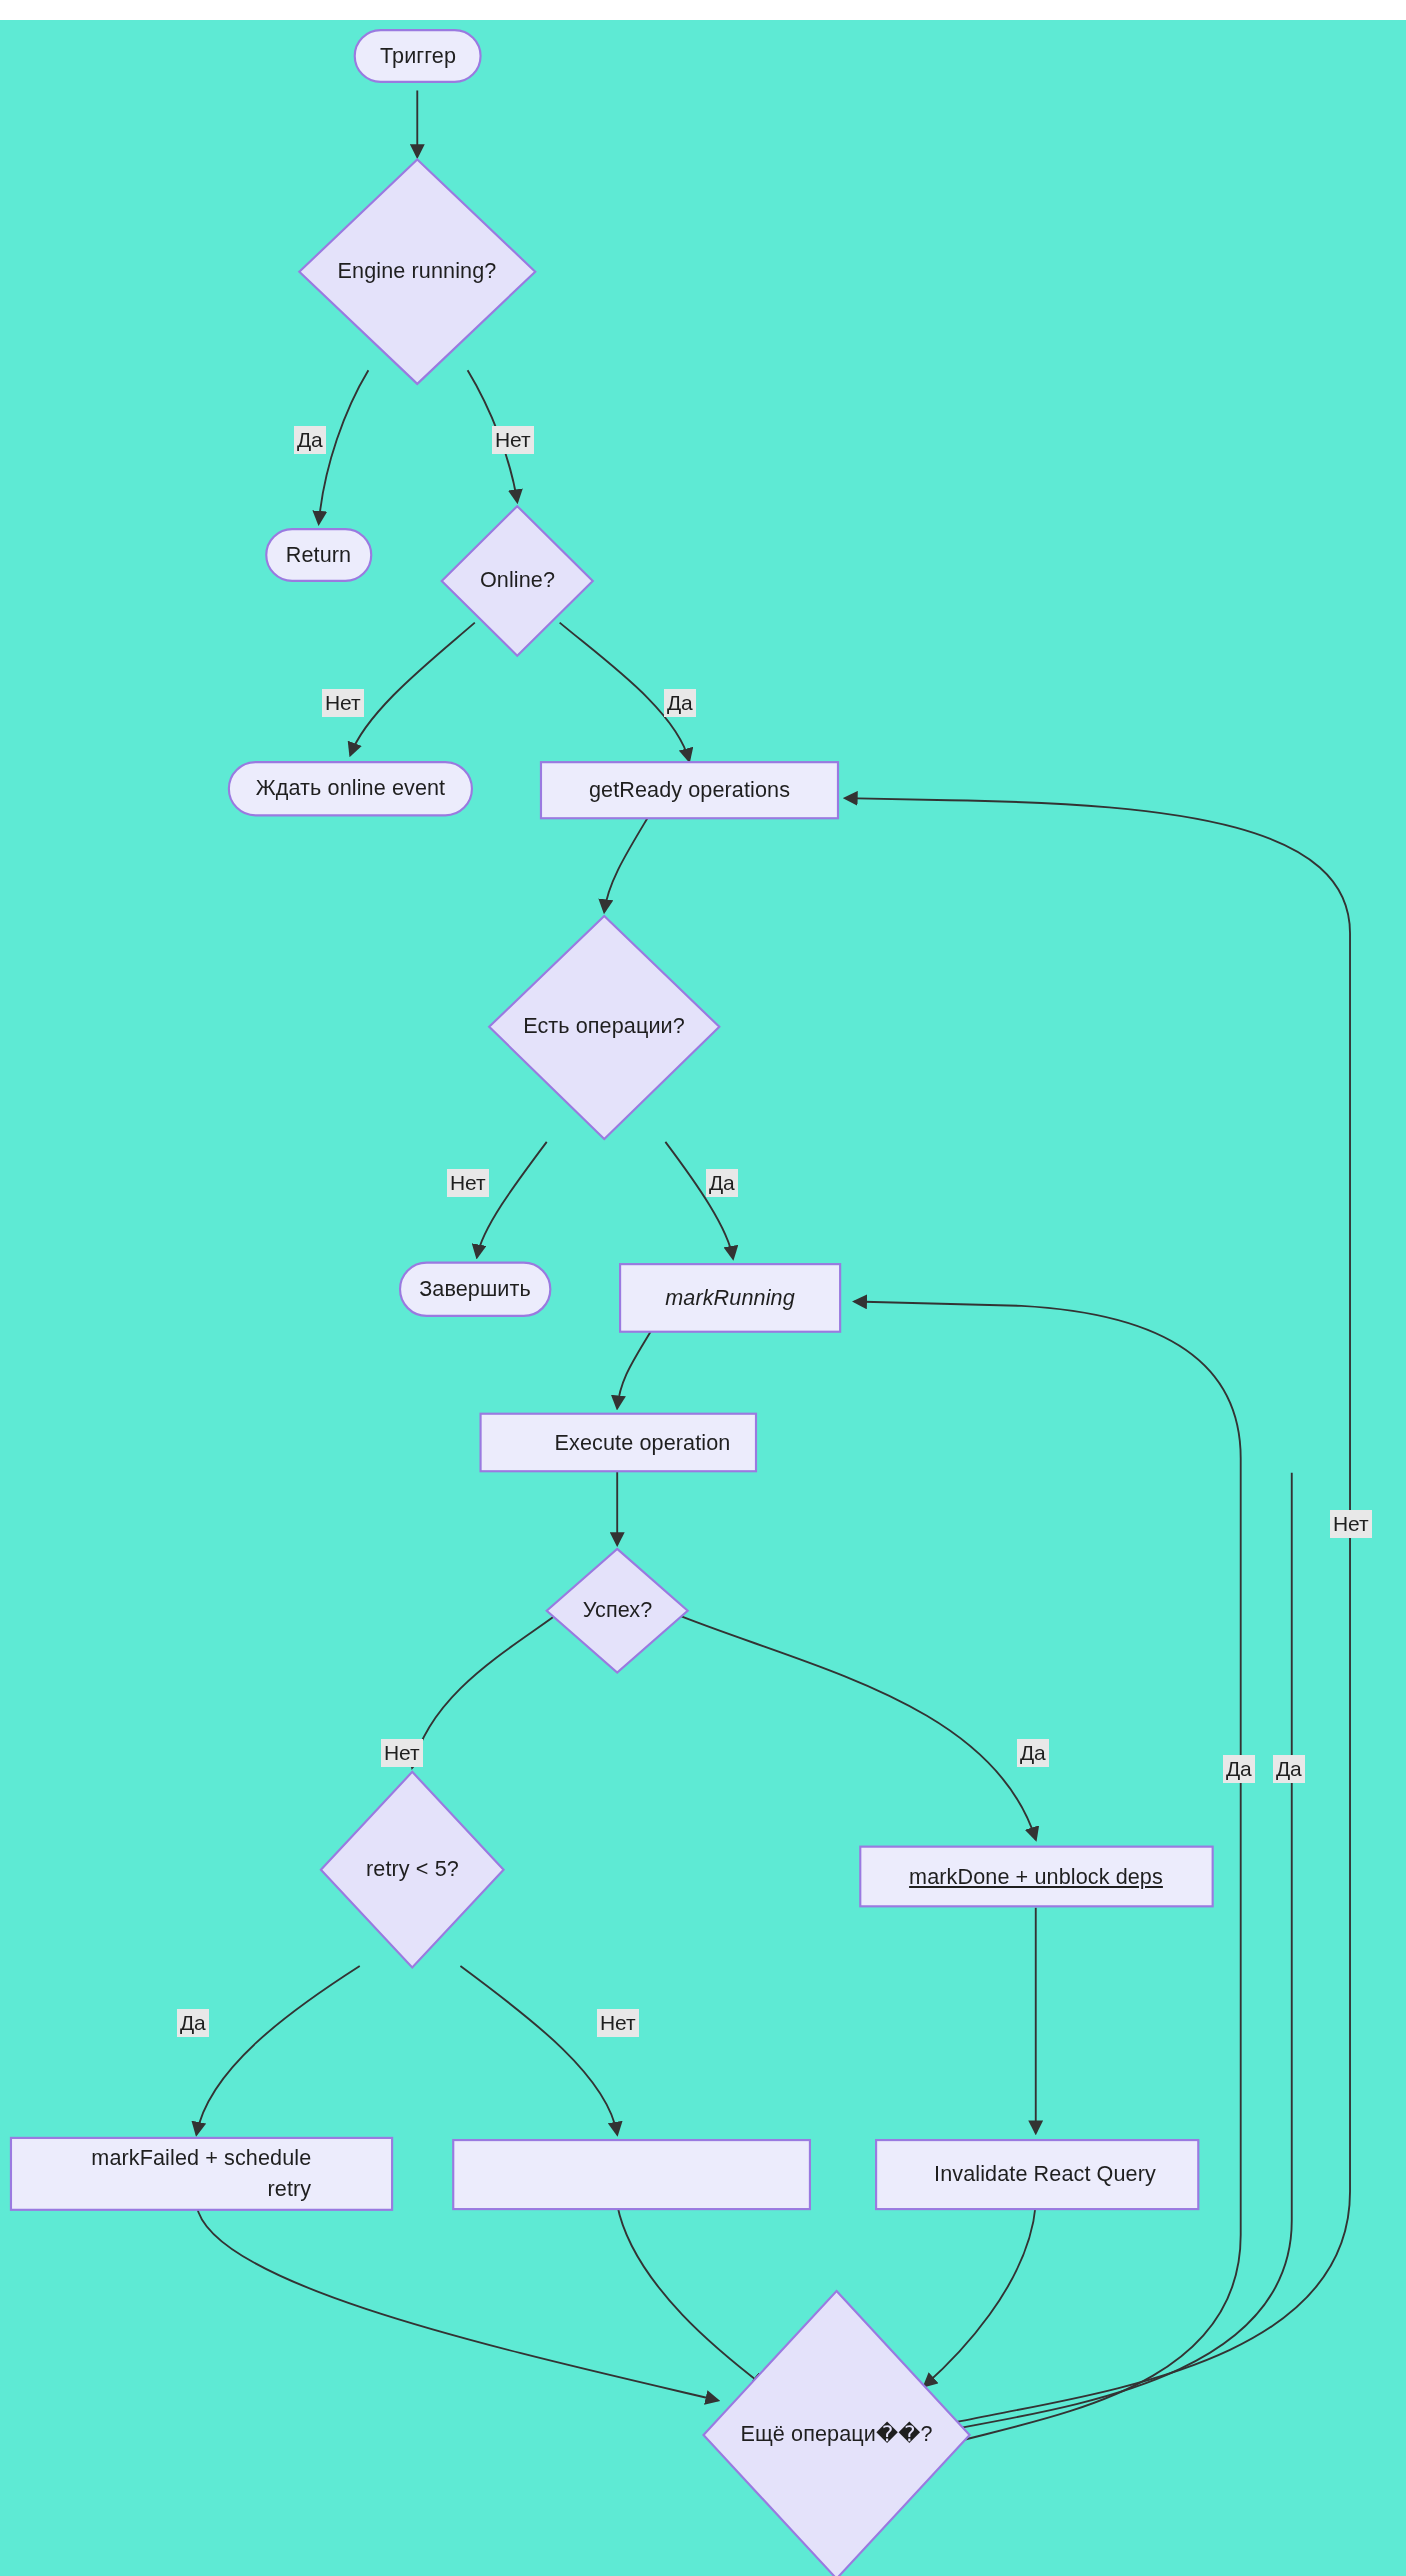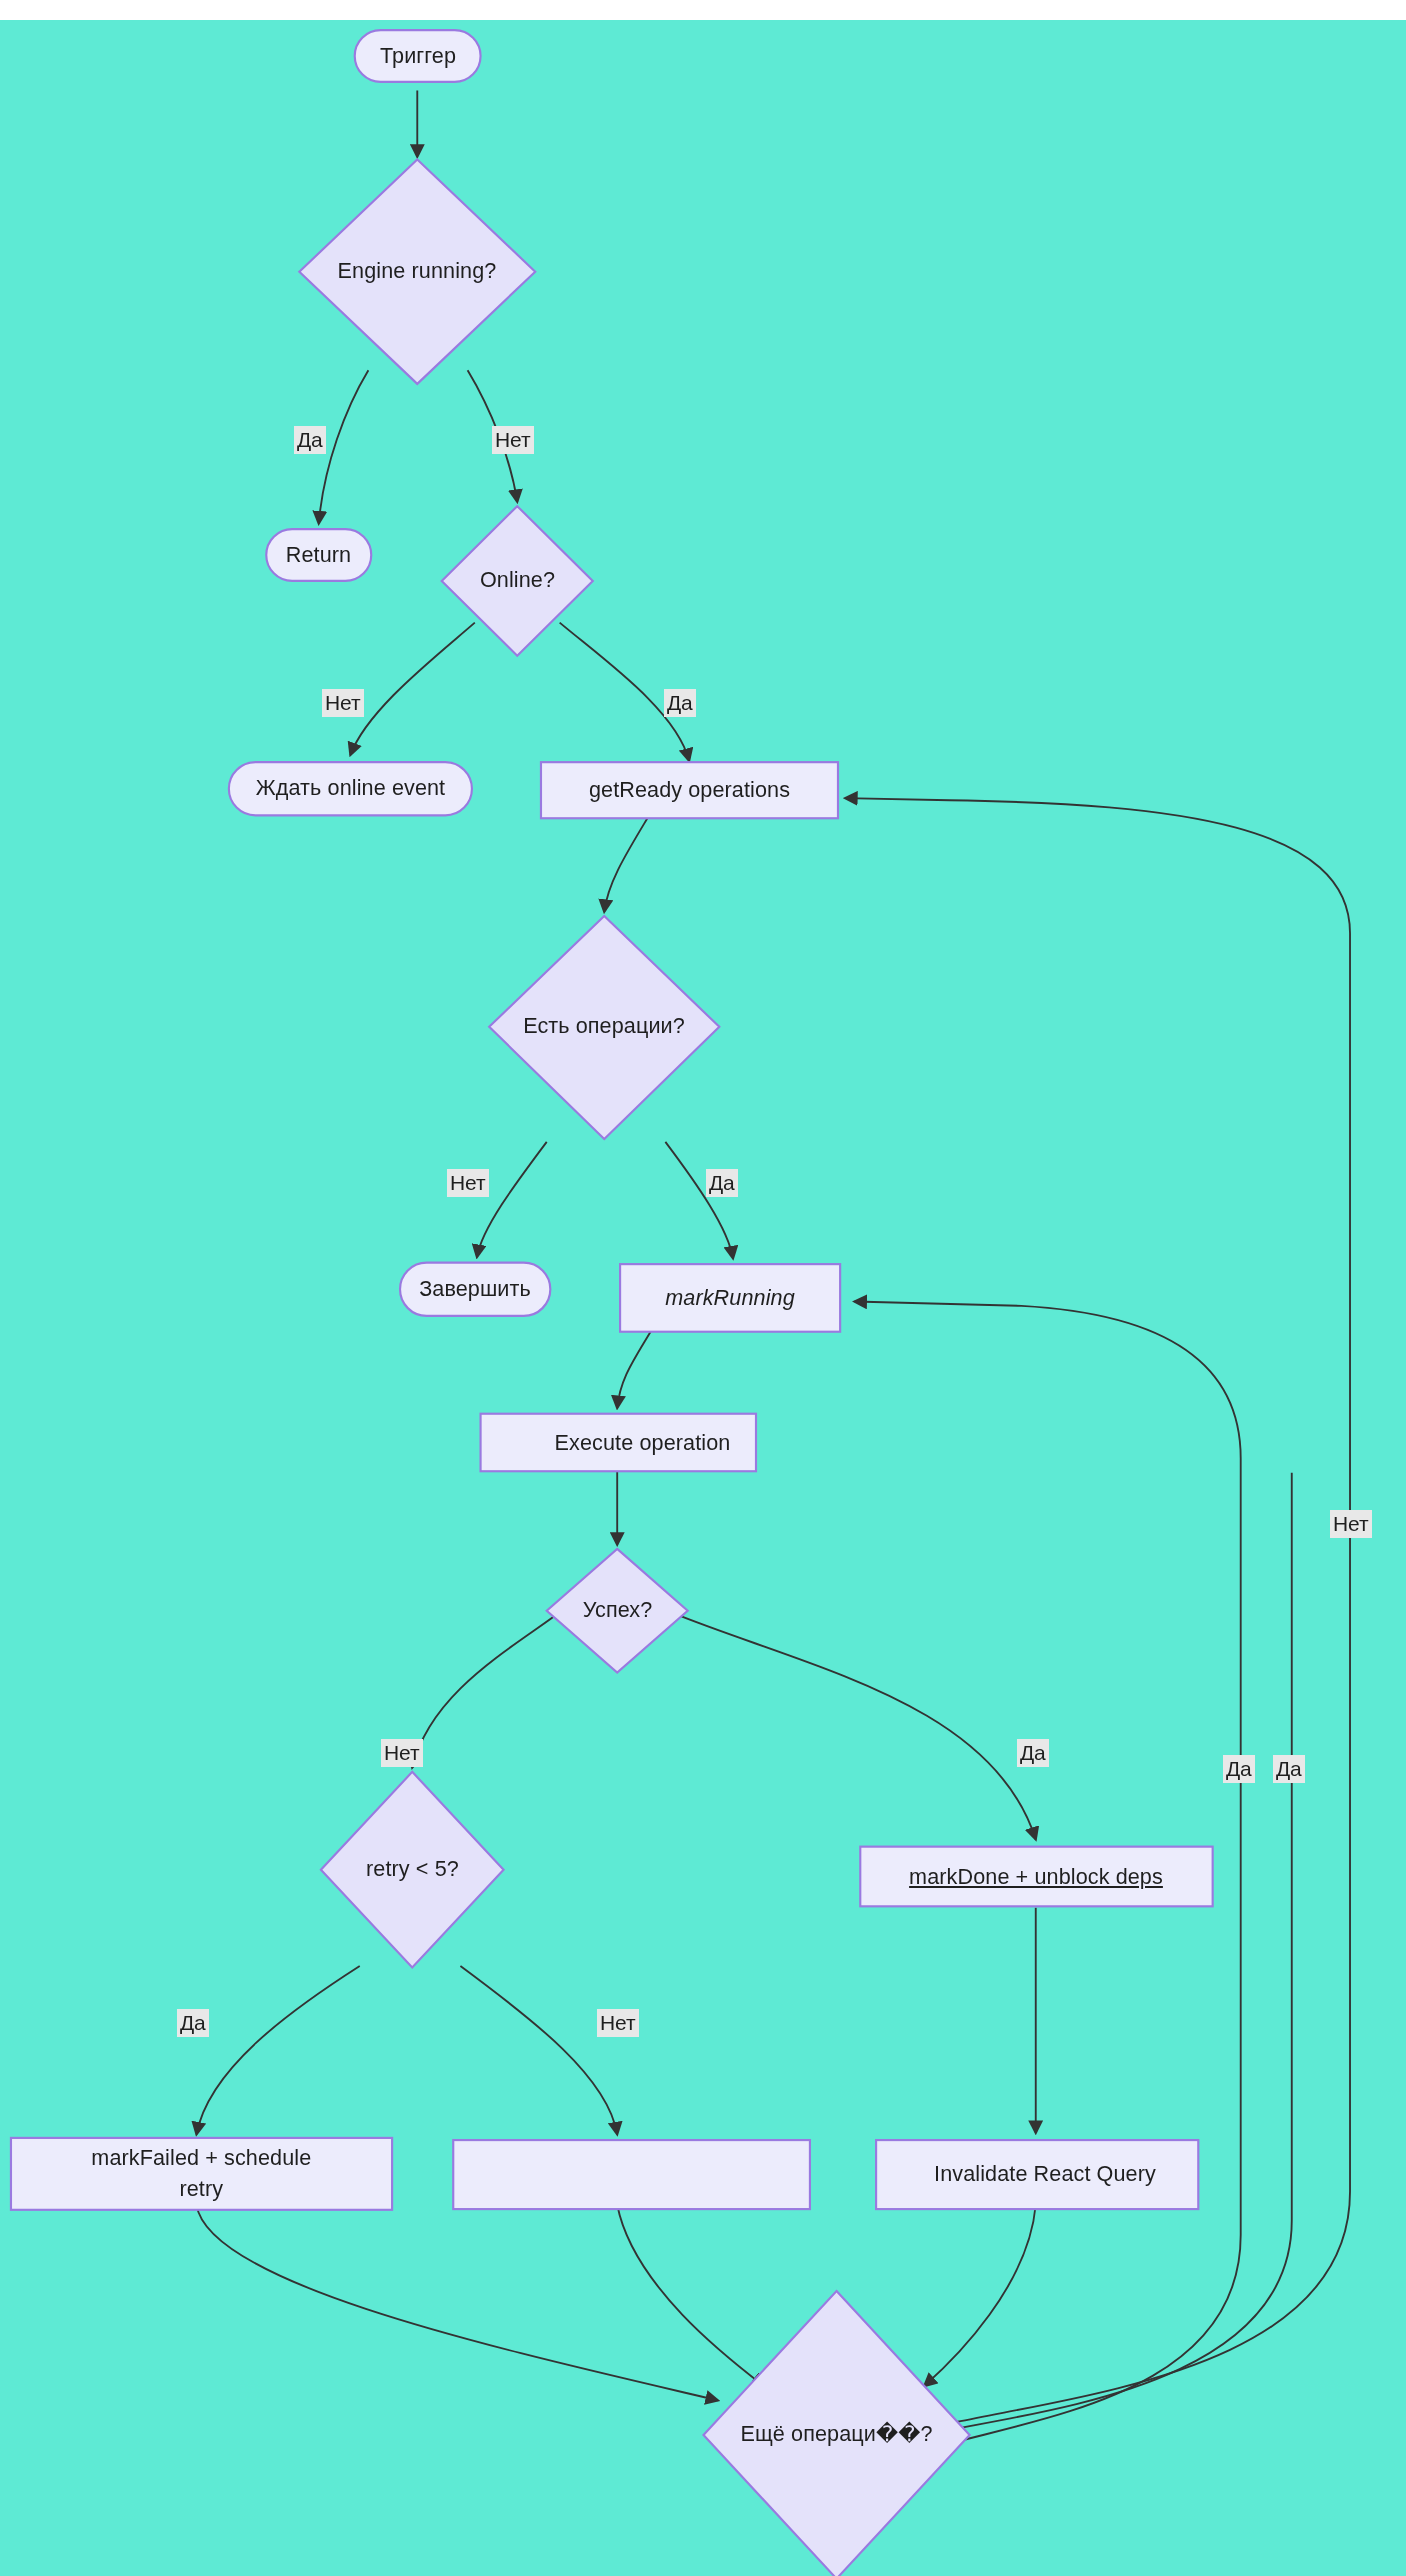--- a/index.html
+++ b/index.html
@@ -180,21 +180,21 @@
   <div class="node-label" style="left:620px; top:1244px; width:220px; height:68px;font-style:italic;">markRunning</div>
 
   <div class="node-label" style="left:480px; top:1394px; width:325px; height:58px;">Execute operation</div>
 
   <div class="node-label" style="left:531px; top:1569px; width:173px; height:43px;">Успех?</div>
 
   <div class="node-label" style="left:319px; top:1828px; width:187px; height:43px;">retry &lt; 5?</div>
 
   <div class="node-label" style="left:860px; top:1827px; width:352px; height:60px;text-decoration:underline;">markDone + unblock deps</div>
 
-  <div class="node-label" style="left:10.8px; top:2118px; width:381px; height:72px;">markFailed + schedule
+  <div class="node-label" style="left:10.8px; top:2118px; width:381px; height:72px;text-align:right;">markFailed + schedule
 retry</div>
 
 
   <div class="node-label" style="left:876px; top:2120px; width:322px; height:69px;padding-left:8px;">Invalidate React Query</div>
 
   <div class="node-label" style="left:707px; top:2393px; width:259px; height:43px;">Ещё операци��?</div>
 
   <div class="edge-label" style="left:294px; top:406px;">Да</div>
 
   <div class="edge-label" style="left:492px; top:406px;">Нет</div>

